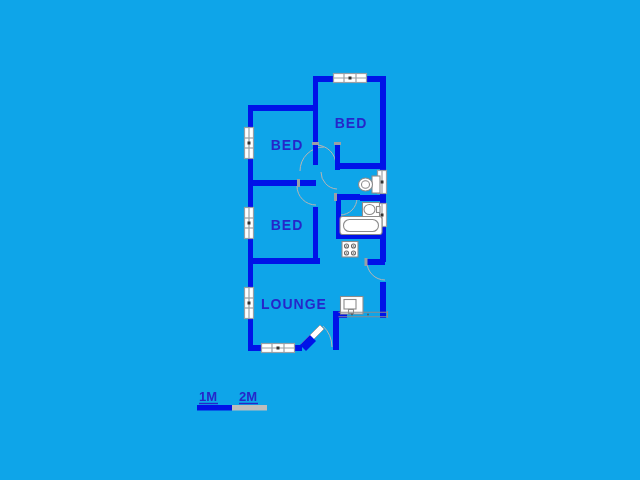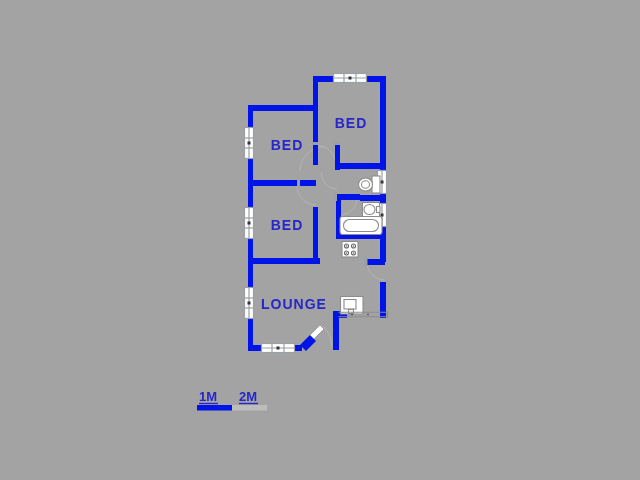--- a/index.html
+++ b/index.html
@@ -1,16 +1,16 @@
 <!DOCTYPE html>
 <html><head>
 <meta charset="utf-8">
 <style>
   html,body{margin:0;padding:0;background:#ffffff;}
-  .stage{position:relative;width:640px;height:480px;background:#a3a3a3;overflow:hidden;
+  .stage{position:relative;width:640px;height:480px;background:#0ea5e9;overflow:hidden;
          font-family:"Liberation Sans", sans-serif;}
   svg text{font-family:"Liberation Sans", sans-serif;font-weight:bold;}
   .room-label{font-size:14px;letter-spacing:1px;}
   .scale-label{font-size:13px;}
 </style>
 </head>
 <body>
 
 <div class="stage">
 <svg width="640" height="480" viewBox="0 0 640 480">

